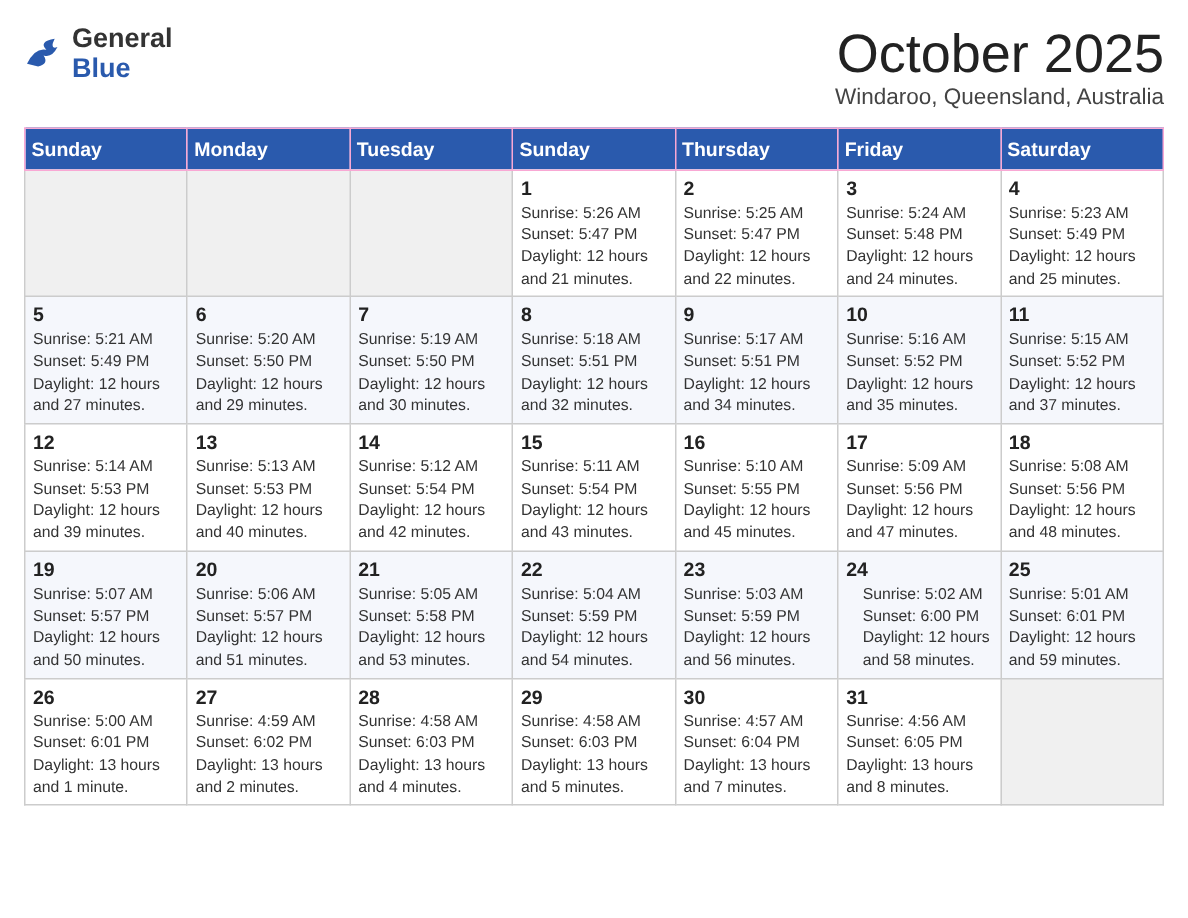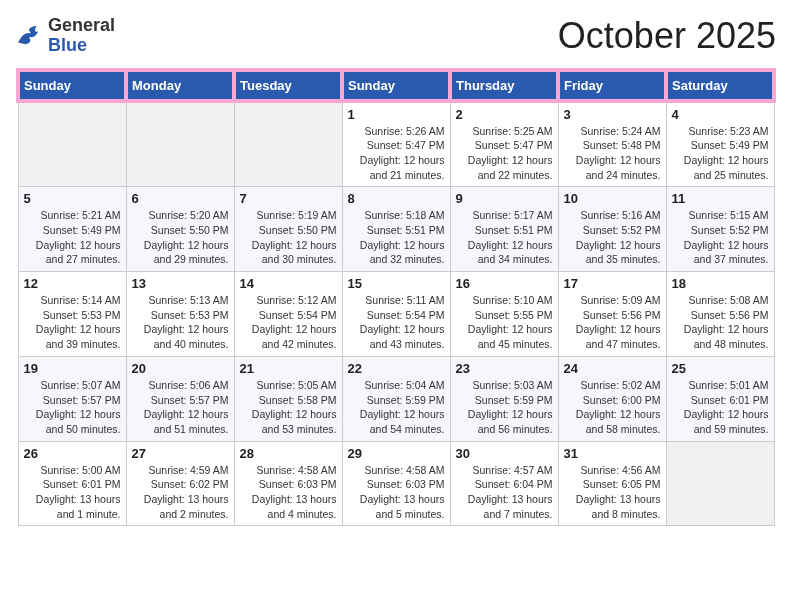--- a/index.html
+++ b/index.html
@@ -51,21 +51,21 @@
       border-collapse: collapse;
       border: 1px solid #ccc;
     }
     .calendar th {
       background: #2a5aad;
       color: #fff;
       font-size: 13px;
       font-weight: bold;
       padding: 6px 4px;
       text-align: left;
-      border: 4px solid #f9a8d4;
+      border: 1px solid #f9a8d4;
     }
     .calendar td {
       vertical-align: top;
       border: 1px solid #ccc;
       padding: 4px 5px;
       width: calc(100% / 7);
       min-height: 80px;
       background: #fff;
     }
     .calendar tr:nth-child(even) td {
@@ -74,21 +74,20 @@
     .day-num {
       font-size: 13px;
       font-weight: bold;
       color: #222;
       margin-bottom: 2px;
     }
     .day-info {
       font-size: 10.5px;
       color: #333;
       line-height: 1.4;
-      text-align: right;
     }
     .empty-cell {
       background: #f0f0f0 !important;
     }
   </style>
 </head>
 <body>
 
 <div class="header">
   <div class="logo">
@@ -97,20 +96,21 @@
     </svg>
     <div>
       <div class="logo-text">
         <span class="logo-general">General</span><br>
         <span class="logo-blue">Blue</span>
       </div>
     </div>
   </div>
   <div class="title-block">
     <div class="month-title">October 2025</div>
+    <div class="subtitle">Windaroo, Queensland, Australia</div>
   </div>
 </div>
 
 <table class="calendar">
   <thead>
     <tr>
     <th>Sunday</th>
         <th>Monday</th>
         <th>Tuesday</th>
         <th>Sunday</th>

